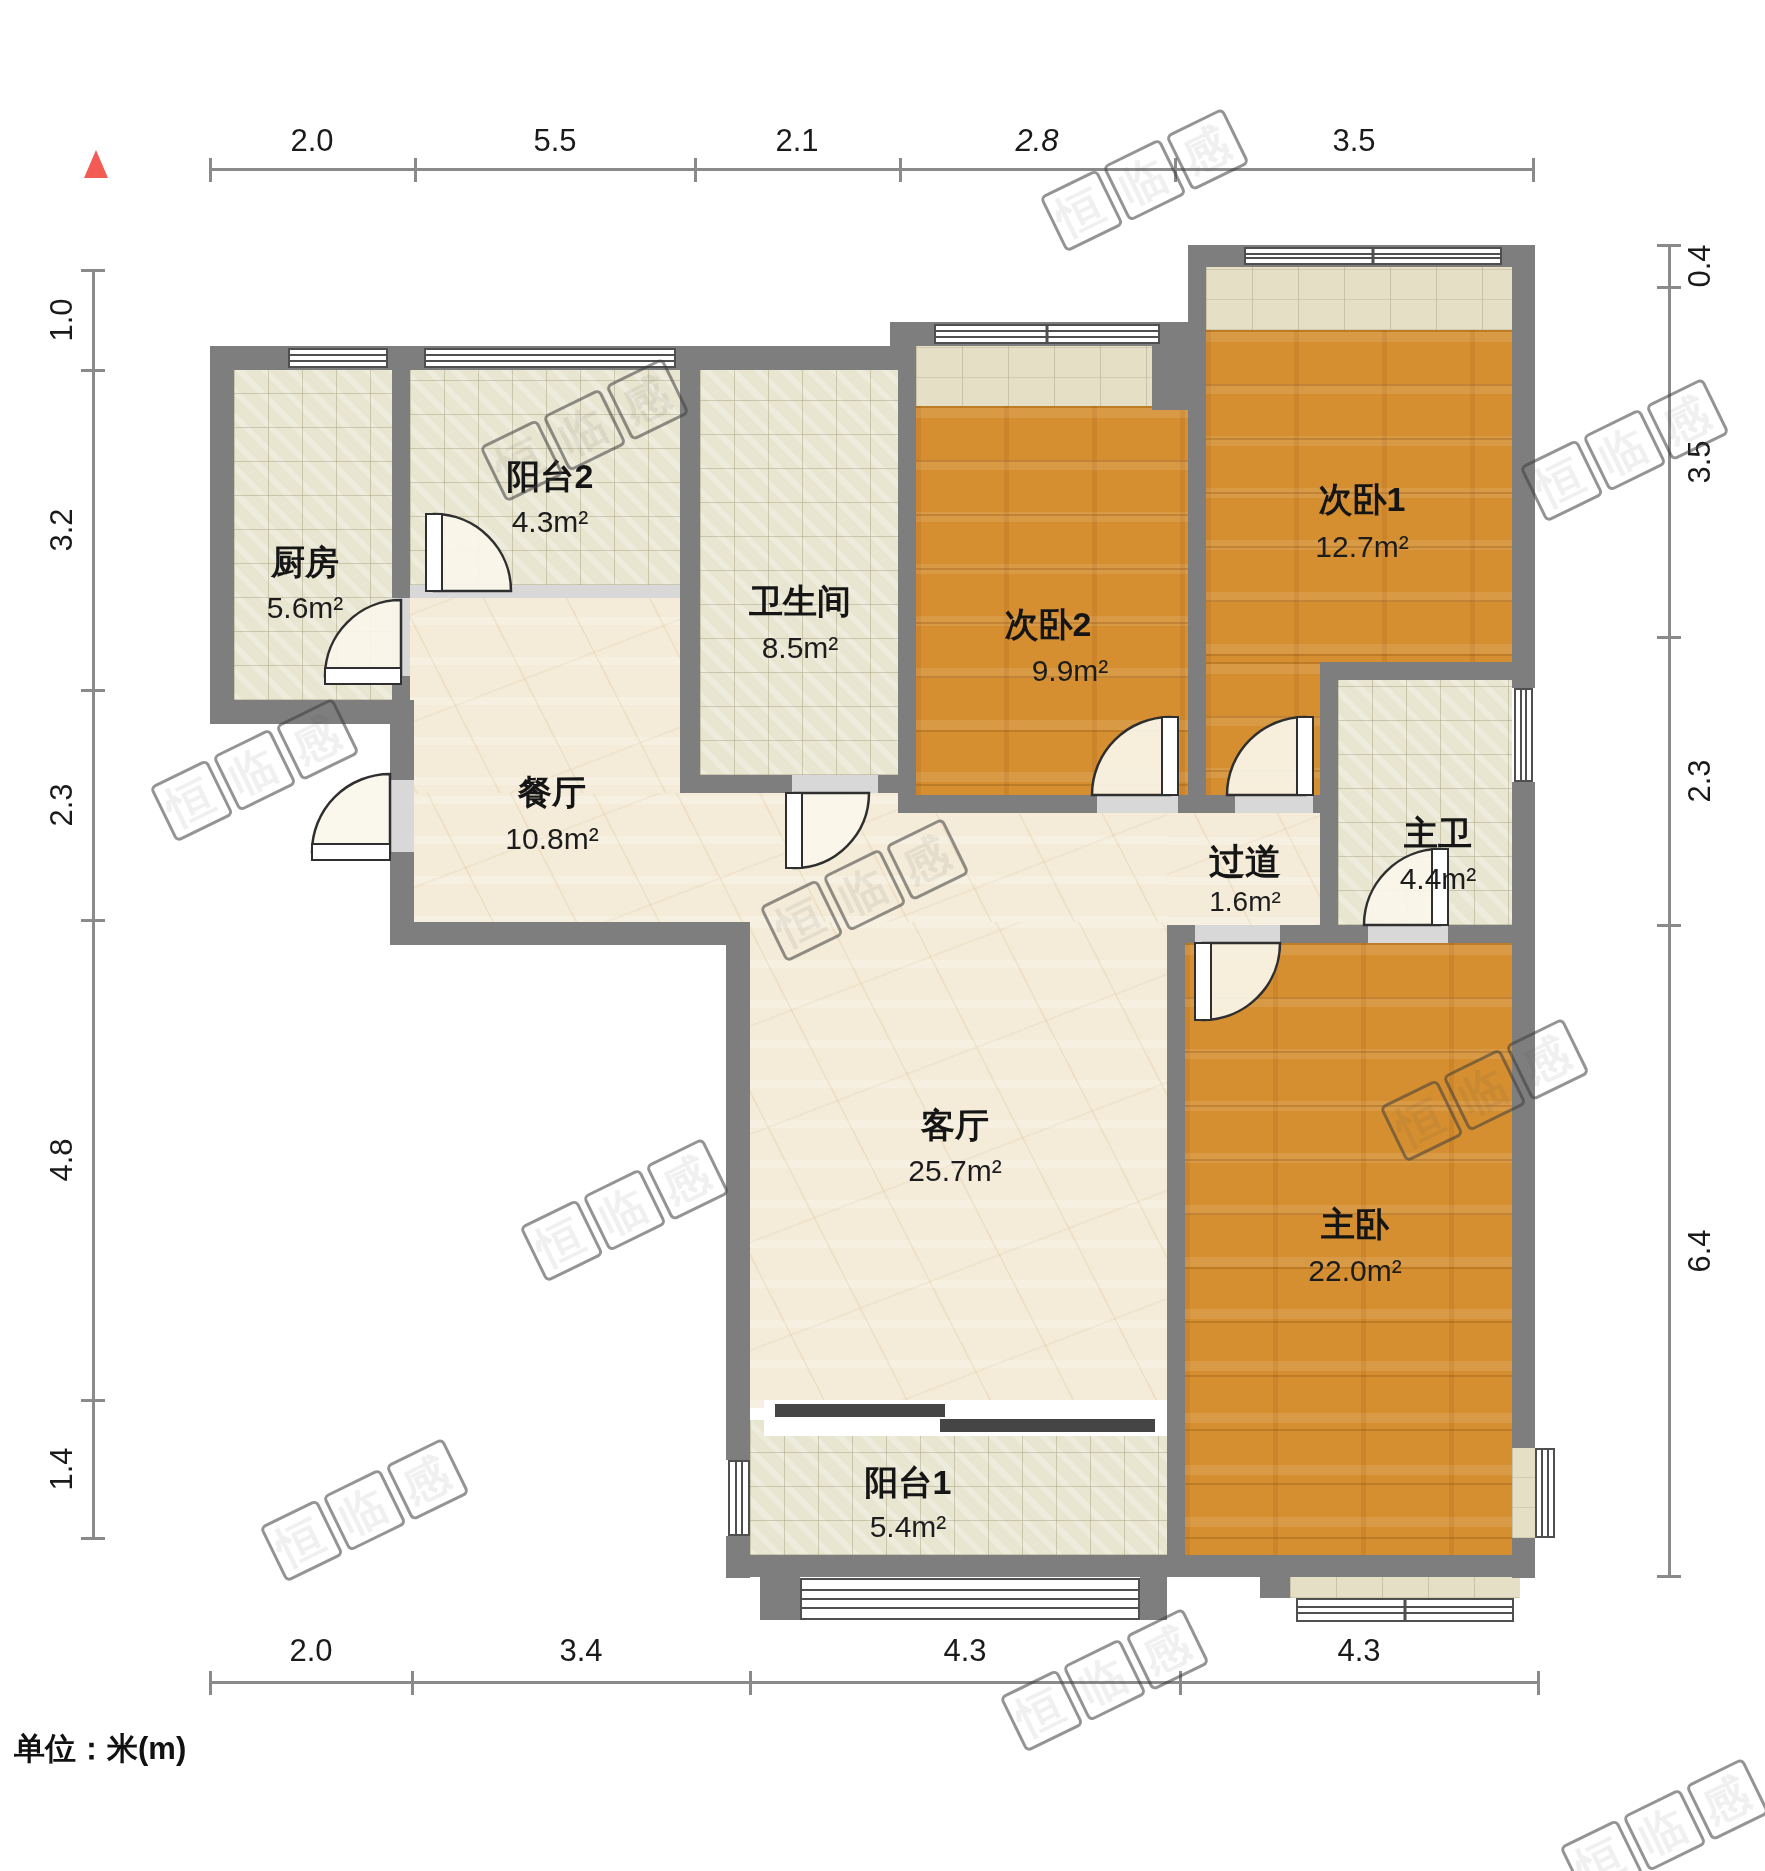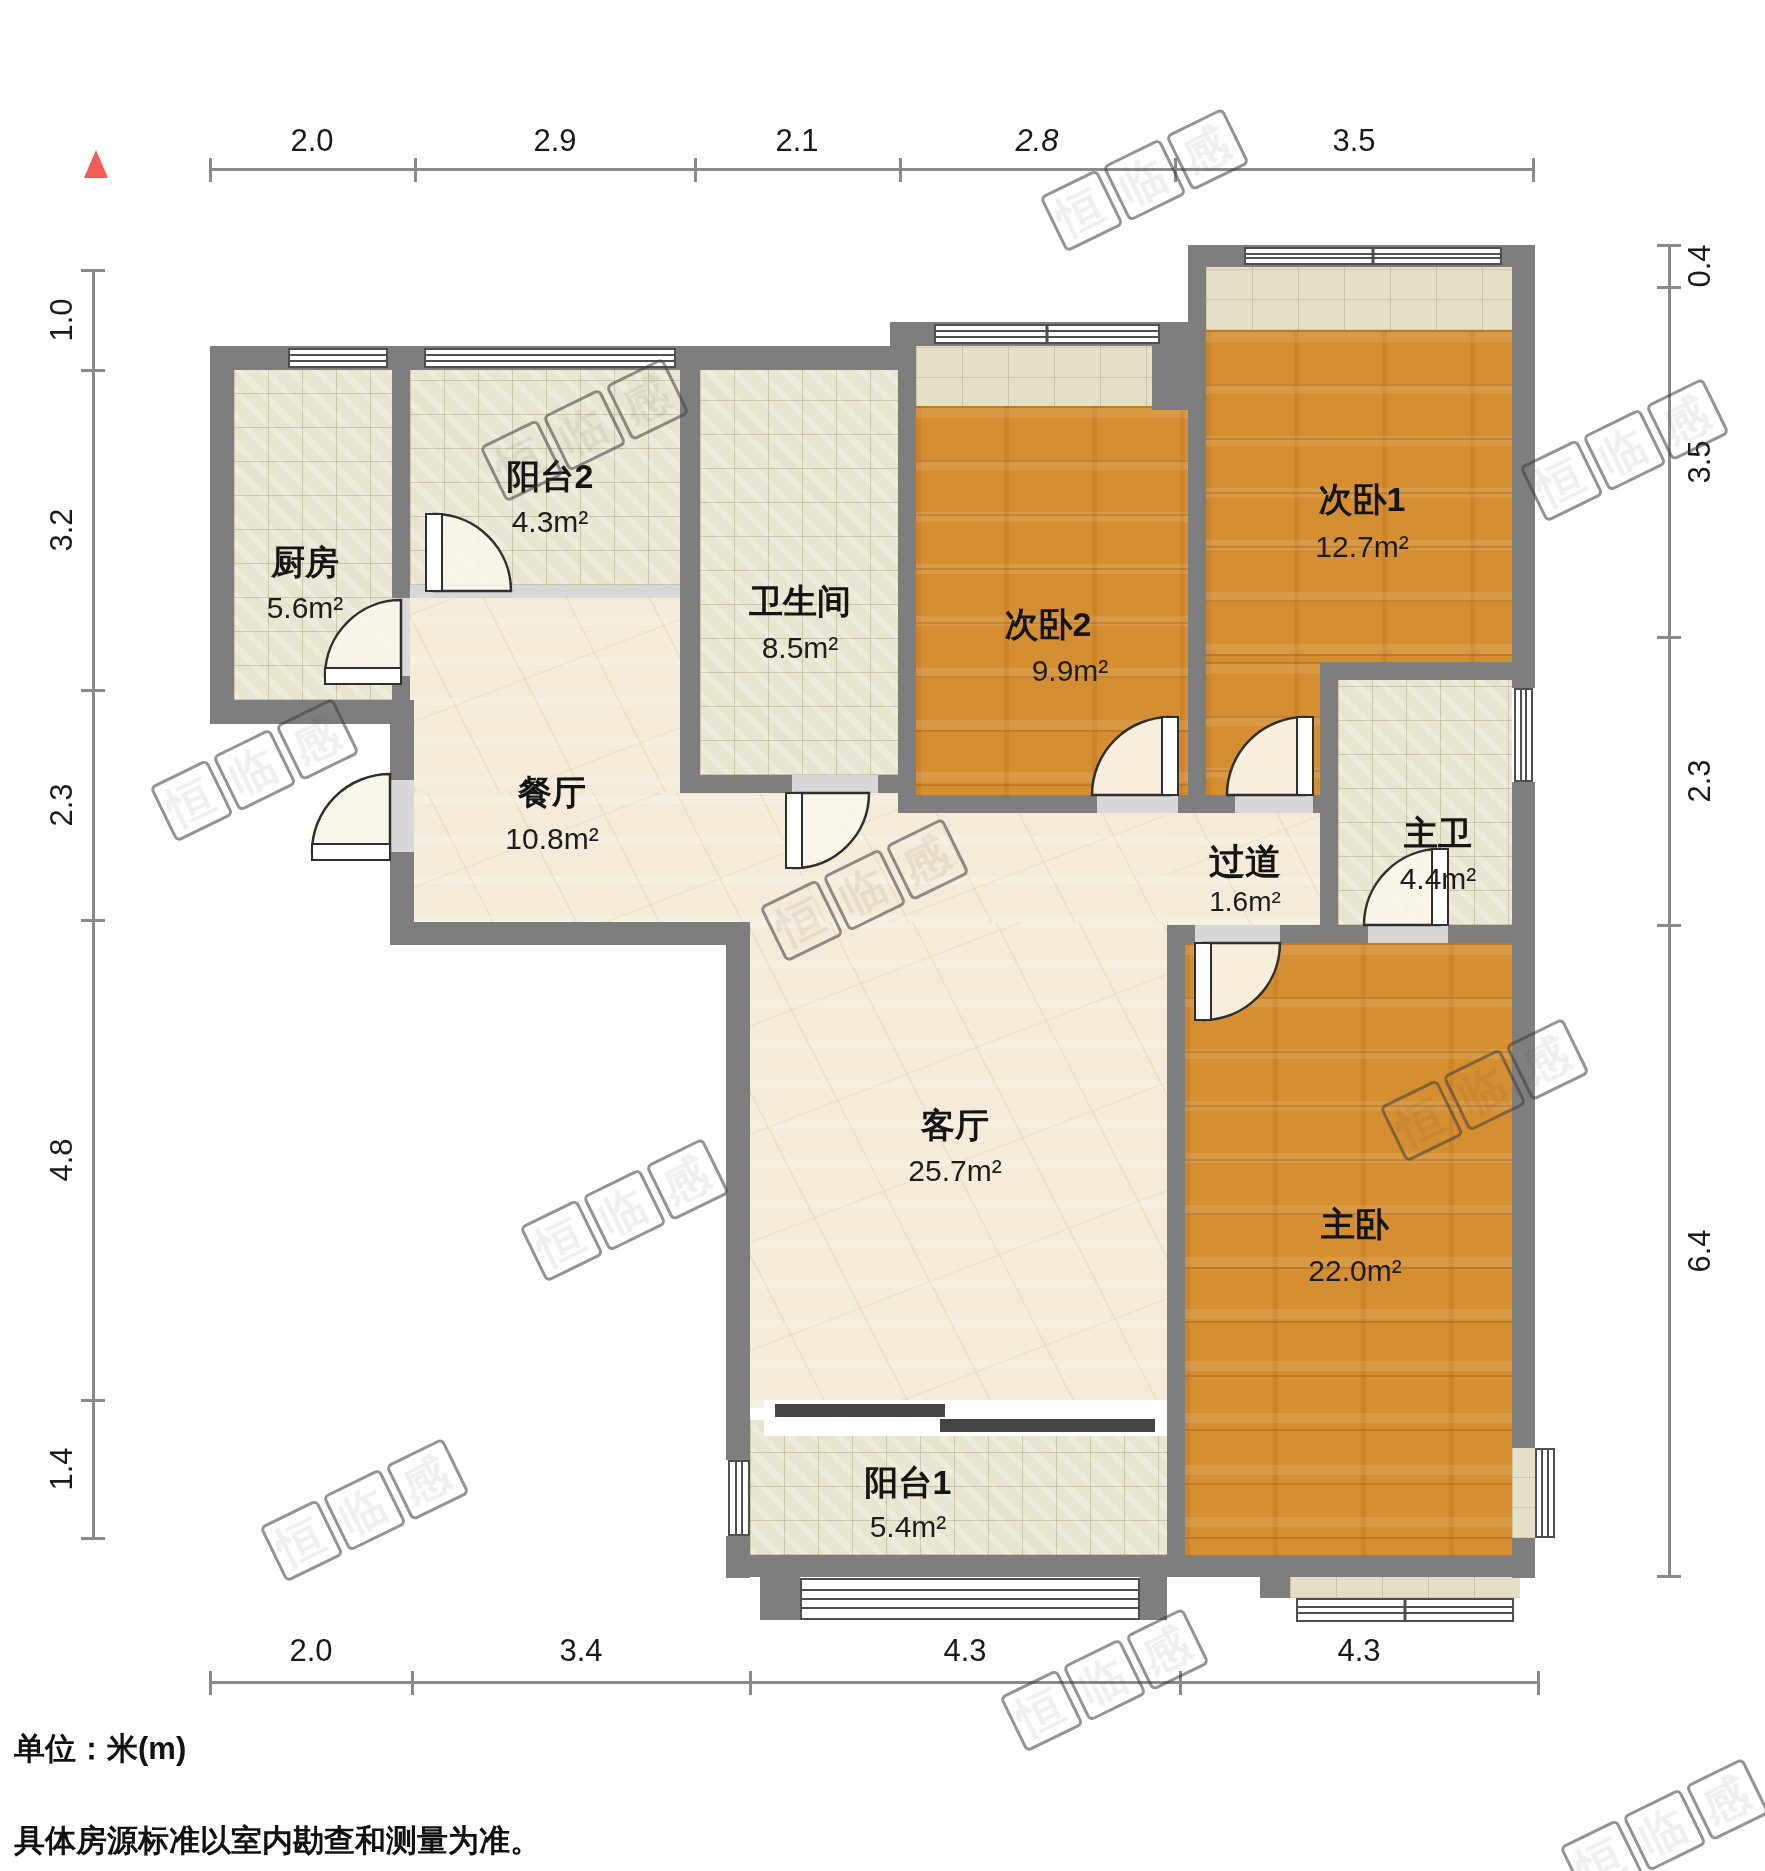--- a/index.html
+++ b/index.html
@@ -205,21 +205,21 @@
   <div class="rarea" style="left:908px;top:1527px;">5.4m²</div>
 
   <div class="abs dimline" style="left:210px;top:168px;width:1325px;height:3px;"></div>
   <div class="abs tick" style="left:209px;top:158px;width:3px;height:24px;"></div>
   <div class="abs tick" style="left:414px;top:158px;width:3px;height:24px;"></div>
   <div class="abs tick" style="left:694px;top:158px;width:3px;height:24px;"></div>
   <div class="abs tick" style="left:899px;top:158px;width:3px;height:24px;"></div>
   <div class="abs tick" style="left:1174px;top:158px;width:3px;height:24px;"></div>
   <div class="abs tick" style="left:1532px;top:158px;width:3px;height:24px;"></div>
   <div class="dimtxt" style="left:312px;top:141px;">2.0</div>
-  <div class="dimtxt" style="left:555px;top:141px;">2.9</div>
+  <div class="dimtxt" style="left:555px;top:141px;">5.5</div>
   <div class="dimtxt" style="left:797px;top:141px;">2.1</div>
   <div class="dimtxt" style="left:1037px;top:141px;font-style:italic;">2.8</div>
   <div class="dimtxt" style="left:1354px;top:141px;">3.5</div>
 
   <div class="abs dimline" style="left:92px;top:270px;width:3px;height:1268px;"></div>
   <div class="abs tick" style="left:81px;top:269px;width:24px;height:3px;"></div>
   <div class="abs tick" style="left:81px;top:369px;width:24px;height:3px;"></div>
   <div class="abs tick" style="left:81px;top:689px;width:24px;height:3px;"></div>
   <div class="abs tick" style="left:81px;top:919px;width:24px;height:3px;"></div>
   <div class="abs tick" style="left:81px;top:1399px;width:24px;height:3px;"></div>
@@ -248,21 +248,20 @@
   <div class="abs tick" style="left:1179px;top:1671px;width:3px;height:24px;"></div>
   <div class="abs tick" style="left:1537px;top:1671px;width:3px;height:24px;"></div>
   <div class="dimtxt" style="left:311px;top:1651px;">2.0</div>
   <div class="dimtxt" style="left:581px;top:1651px;">3.4</div>
   <div class="dimtxt" style="left:965px;top:1651px;text-align:right;">4.3</div>
   <div class="dimtxt" style="left:1359px;top:1651px;">4.3</div>
 
   <div class="north" style="left:84px;top:150px;"></div>
 
   <div class="foot" style="top:1728px;">单位：米(m)</div>
-  <div class="foot" style="top:1820px;">具体房源标准以室内勘查和测量为准。</div>
 
   <div class="wm" style="left:480px;top:400px;"><span>恒</span><span>临</span><span>感</span></div>
   <div class="wm" style="left:1040px;top:150px;"><span>恒</span><span>临</span><span>感</span></div>
   <div class="wm" style="left:150px;top:740px;"><span>恒</span><span>临</span><span>感</span></div>
   <div class="wm" style="left:760px;top:860px;"><span>恒</span><span>临</span><span>感</span></div>
   <div class="wm" style="left:1380px;top:1060px;"><span>恒</span><span>临</span><span>感</span></div>
   <div class="wm" style="left:520px;top:1180px;"><span>恒</span><span>临</span><span>感</span></div>
   <div class="wm" style="left:260px;top:1480px;"><span>恒</span><span>临</span><span>感</span></div>
   <div class="wm" style="left:1000px;top:1650px;"><span>恒</span><span>临</span><span>感</span></div>
   <div class="wm" style="left:1520px;top:420px;"><span>恒</span><span>临</span><span>感</span></div>

